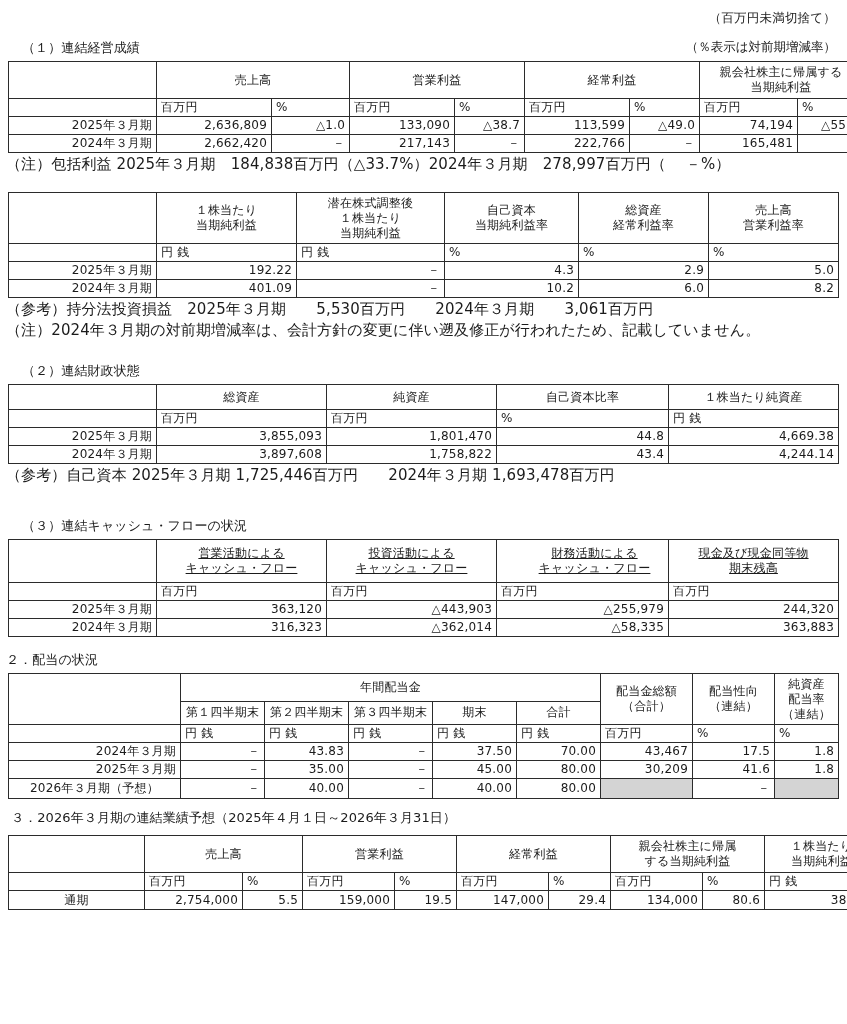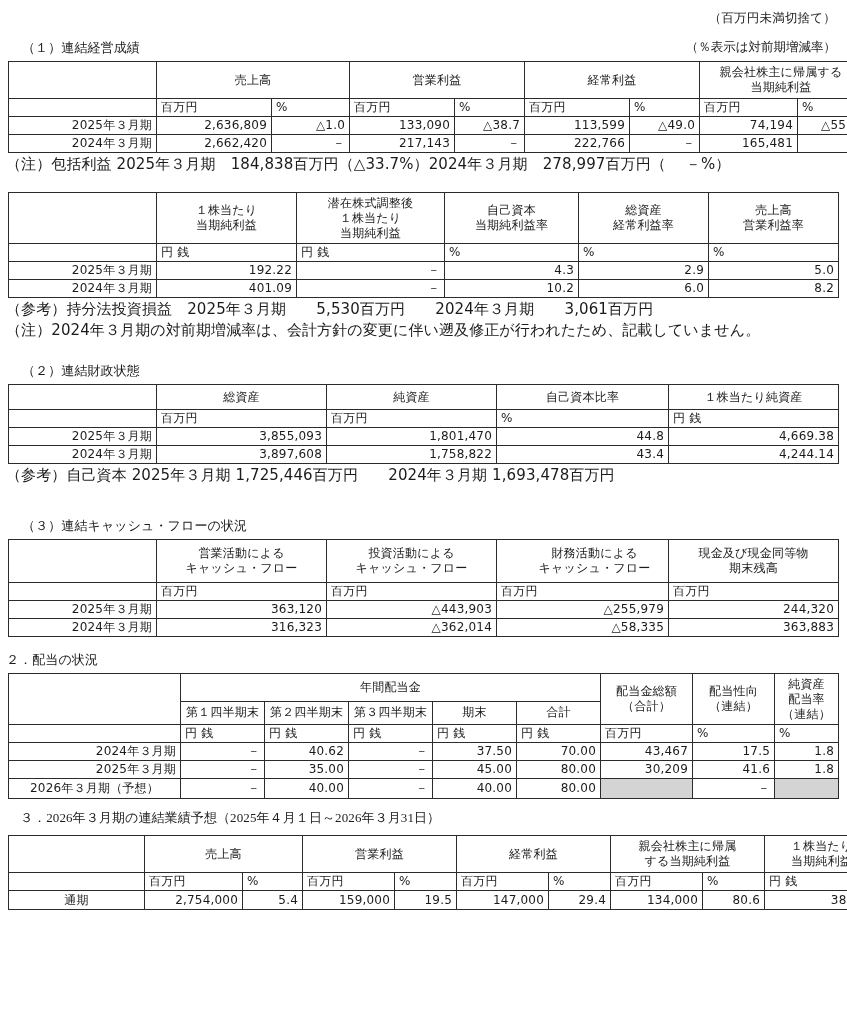--- a/index.html
+++ b/index.html
@@ -79,21 +79,21 @@
   .rowlabel-c { text-align: center; font-size: 12.5px; letter-spacing: 0.3px;}
   .shaded { background: #d4d4d4; }
   .nb-top { border-top: none; }
   .nb-bot { border-bottom: none; }
   .h24 { height: 24px; }
   .h17 { height: 17px; }
   .h18 { height: 18px; }
   .h19 { height: 19px; }
   .h20 { height: 20px; }
   .h36 { height: 36px; }
-  .h42 { height: 42px; }
+  .h42 { height: 42px; text-decoration: underline; }
   .h50 { height: 50px; }
   .small-hdr { font-size: 11px; letter-spacing: 0px; }
   .tiny-hdr { font-size: 10.5px; letter-spacing: -0.2px; }
 </style>
 </head>
 <body>
 
 <div class="page">
 
   <div class="spacer-10"></div>
@@ -365,21 +365,21 @@
       <td class="unit h17 nb-bot">円 銭</td>
       <td class="unit h17 nb-bot">円 銭</td>
       <td class="unit h17 nb-bot">円 銭</td>
       <td class="unit h17 nb-bot">百万円</td>
       <td class="unit h17 nb-bot">%</td>
       <td class="unit h17 nb-bot">%</td>
     </tr>
     <tr>
       <td class="rowlabel h17 nb-top nb-bot">2024年３月期</td>
       <td class="num h17 nb-top nb-bot">－</td>
-      <td class="num h17 nb-top nb-bot">40.62</td>
+      <td class="num h17 nb-top nb-bot">43.83</td>
       <td class="num h17 nb-top nb-bot">－</td>
       <td class="num h17 nb-top nb-bot">37.50</td>
       <td class="num h17 nb-top nb-bot">70.00</td>
       <td class="num h17 nb-top nb-bot">43,467</td>
       <td class="num h17 nb-top nb-bot">17.5</td>
       <td class="num h17 nb-top nb-bot">1.8</td>
     </tr>
     <tr>
       <td class="rowlabel h17 nb-top">2025年３月期</td>
       <td class="num h17 nb-top">－</td>
@@ -399,21 +399,21 @@
       <td class="num h19">40.00</td>
       <td class="num h19">80.00</td>
       <td class="num h19 shaded"></td>
       <td class="num h19">－</td>
       <td class="num h19 shaded"></td>
     </tr>
   </tbody>
     </table>
 
   <div class="spacer-10"></div>
-  <div class="sec-title" style="padding-left:20px;font-family:Liberation Serif, serif;">３．2026年３月期の連結業績予想（2025年４月１日～2026年３月31日）</div>
+  <div class="sec-title" style="padding-left:11px;">３．2026年３月期の連結業績予想（2025年４月１日～2026年３月31日）</div>
   <div class="spacer-4"></div>
   <div class="spacer-4"></div>
 
   <table class="fin" style="width:830px;">
     <colgroup>
       <col style="width:136px">
       <col style="width:98px">
         <col style="width:60px">
       <col style="width:92px">
         <col style="width:62px">
@@ -442,21 +442,21 @@
       <td class="unit h17 nb-bot">%</td>
       <td class="unit h17 nb-bot">百万円</td>
       <td class="unit h17 nb-bot">%</td>
       <td class="unit h17 nb-bot">百万円</td>
       <td class="unit h17 nb-bot">%</td>
       <td class="unit h17 nb-bot">円 銭</td>
     </tr>
     <tr>
       <td class="rowlabel-c h18 nb-top">通期</td>
       <td class="num h18 nb-top">2,754,000</td>
-      <td class="num h18 nb-top">5.4</td>
+      <td class="num h18 nb-top">5.5</td>
       <td class="num h18 nb-top">159,000</td>
       <td class="num h18 nb-top">19.5</td>
       <td class="num h18 nb-top">147,000</td>
       <td class="num h18 nb-top">29.4</td>
       <td class="num h18 nb-top">134,000</td>
       <td class="num h18 nb-top">80.6</td>
       <td class="num h18 nb-top">384.49</td>
     </tr>
   </tbody>
     </table>

